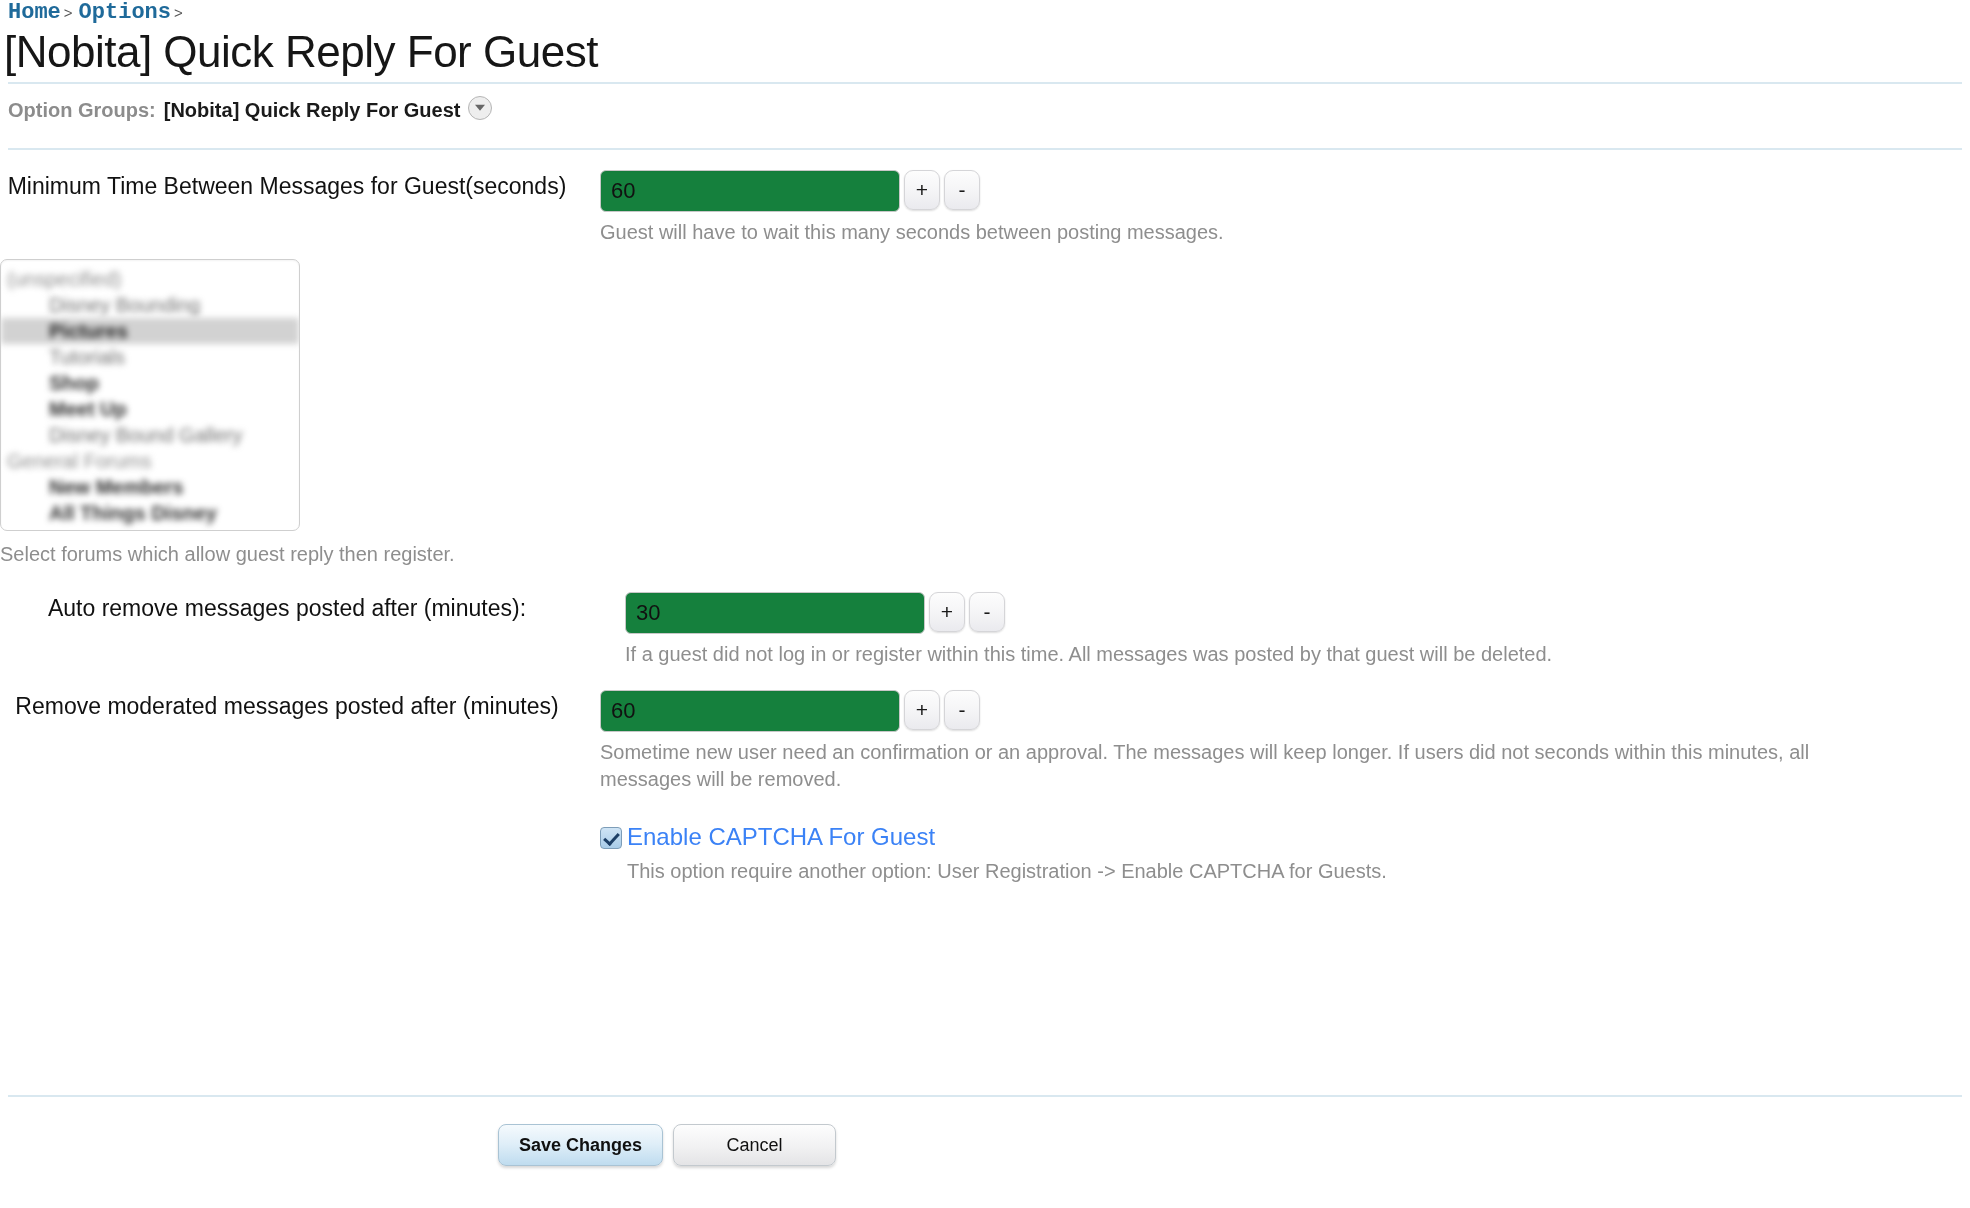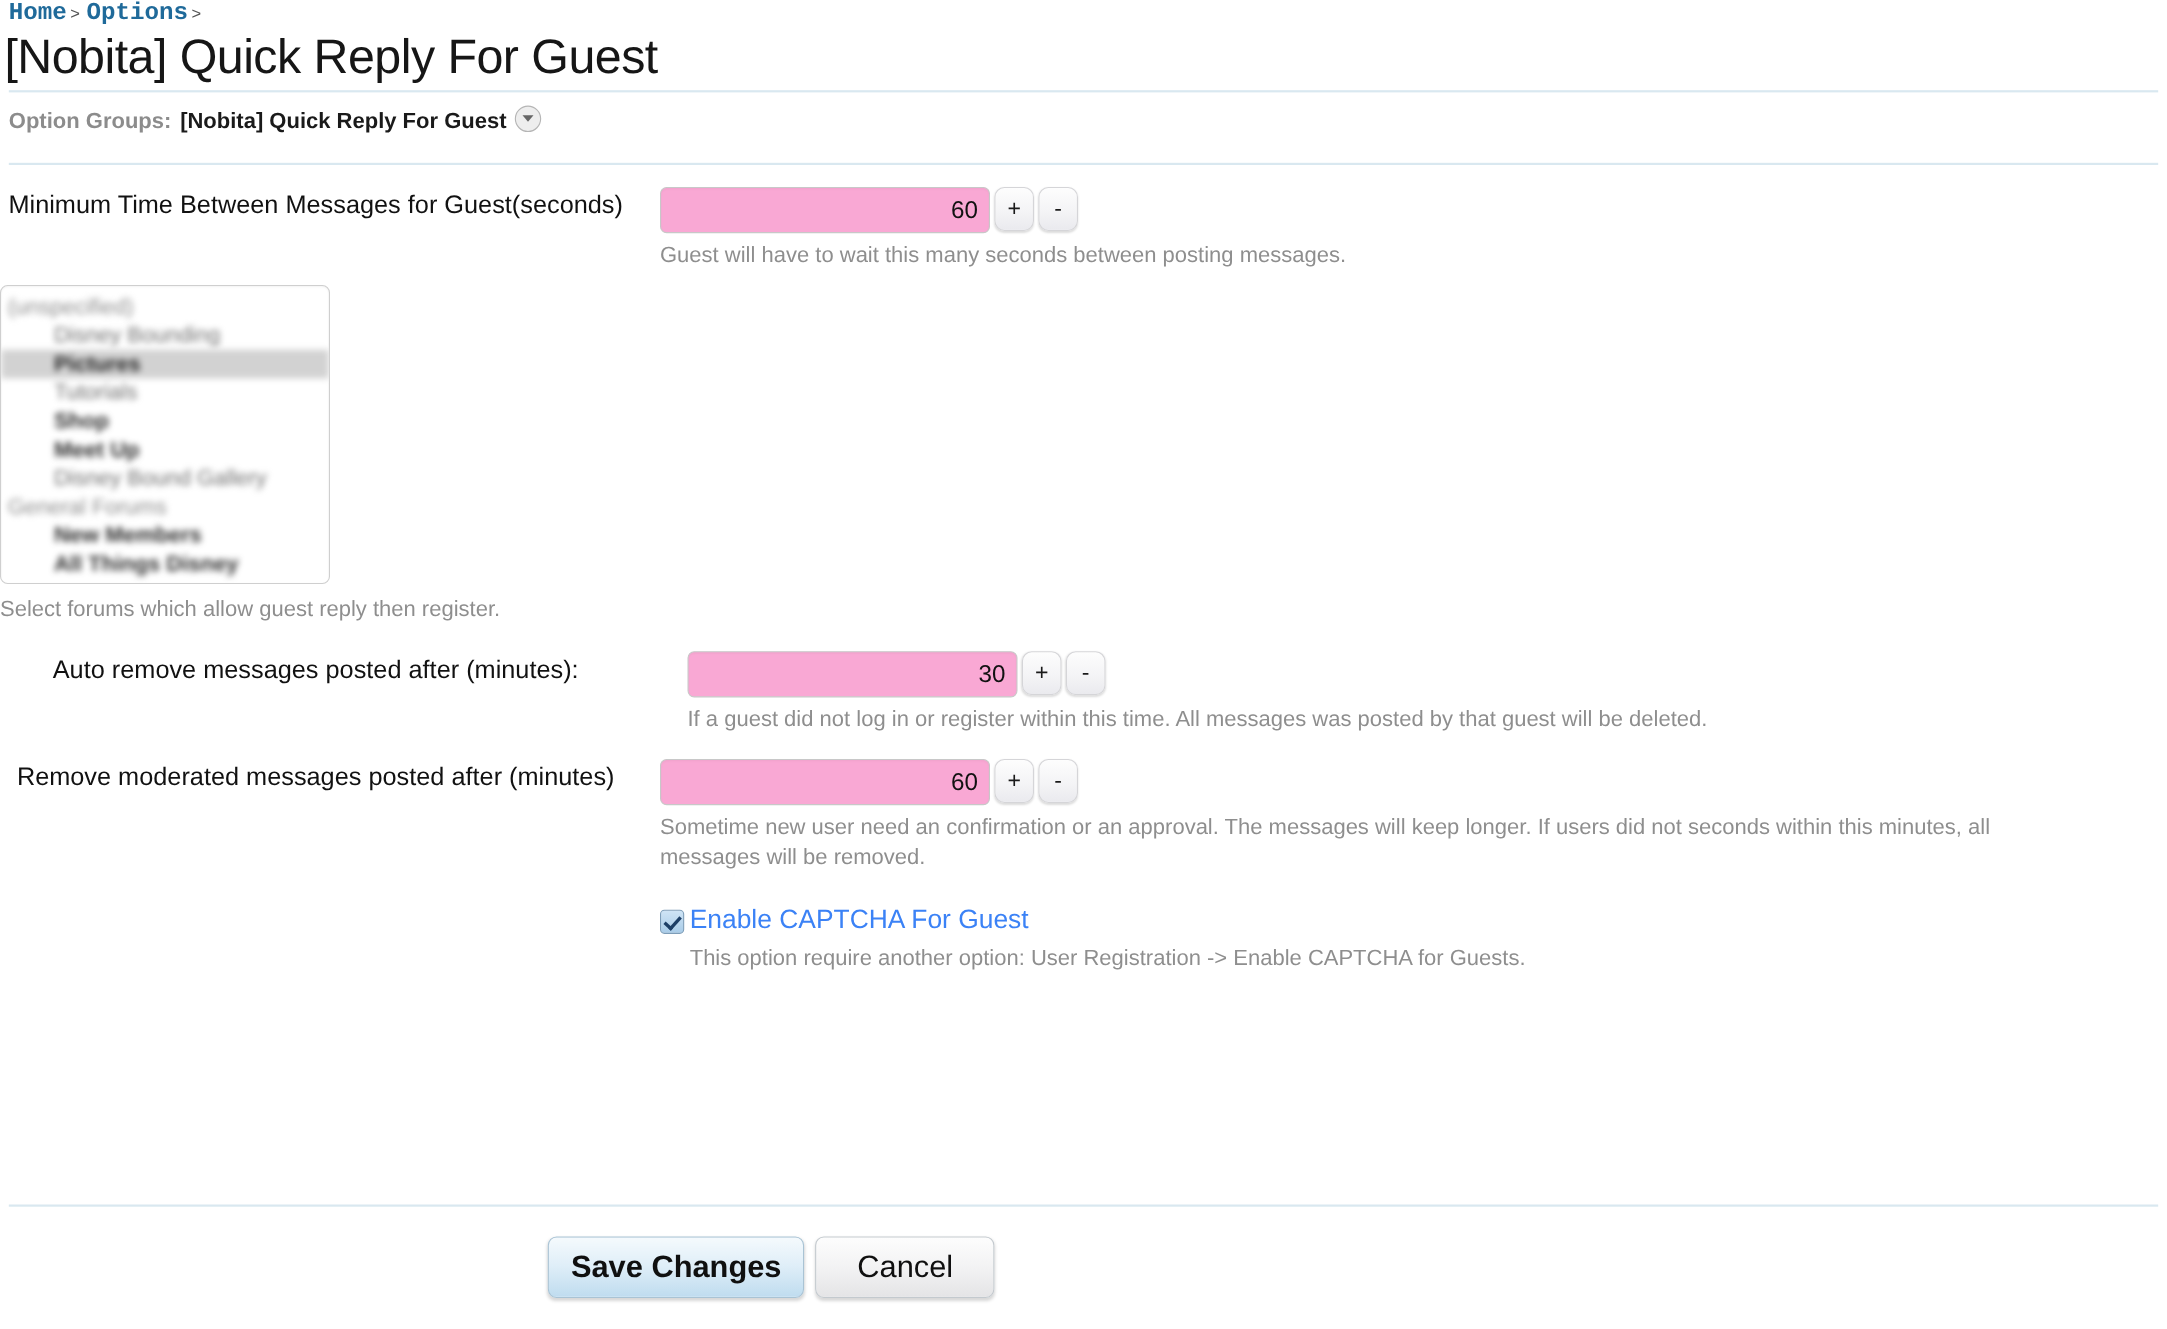--- a/index.html
+++ b/index.html
@@ -140,25 +140,25 @@
   .spin-wrap {
     display: flex;
     align-items: flex-start;
   }
   input.num {
     width: 300px;
     height: 42px;
     box-sizing: border-box;
     border: 1px solid #c8c8c8;
     border-radius: 6px;
-    background: #f9a8d4;
+    background: #15803d;
     font-family: "Liberation Sans", sans-serif;
     font-size: 22px;
     color: #111111;
-    text-align: right;
+    text-align: left;
     padding: 0 10px;
     outline: none;
     box-shadow: inset 0 1px 2px rgba(0,0,0,0.04);
   }
   .spin-btn {
     width: 36px;
     height: 40px;
     margin-left: 4px;
     border: 1px solid #d5d5d8;
     border-radius: 9px;
@@ -267,28 +267,28 @@
 
   
   .footer {
     position: absolute;
     left: 498px;
     top: 1124px;
     display: flex;
     align-items: center;
   }
   .btn {
-    height: 56px;
+    height: 42px;
     min-width: 160px;
     padding: 0 20px;
     box-sizing: border-box;
     border-radius: 8px;
     border: 1px solid #c3c9ce;
     font-family: "Liberation Sans", sans-serif;
-    font-size: 28px;
+    font-size: 18px;
     line-height: 40px;
     color: #101010;
     cursor: pointer;
     box-shadow: 0 2px 3px rgba(0,0,0,0.16);
   }
   .btn.primary {
     background: linear-gradient(180deg, #f5fafd 0%, #dfeef8 48%, #bfdcef 100%);
     border-color: #a9c3d4;
     font-weight: bold;
     min-width: 163px;

